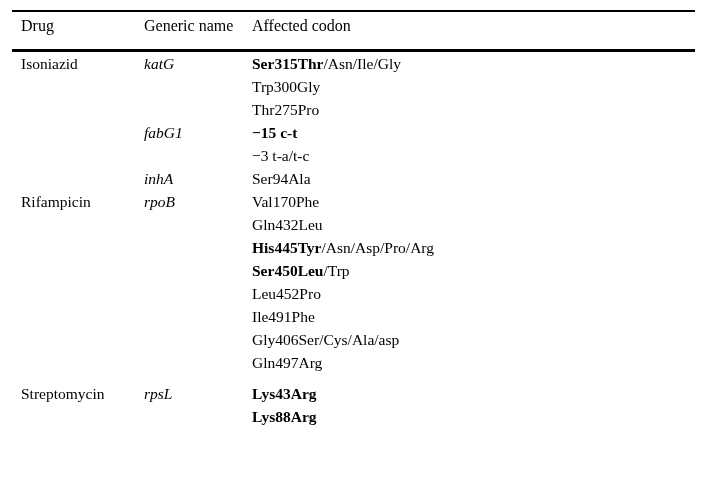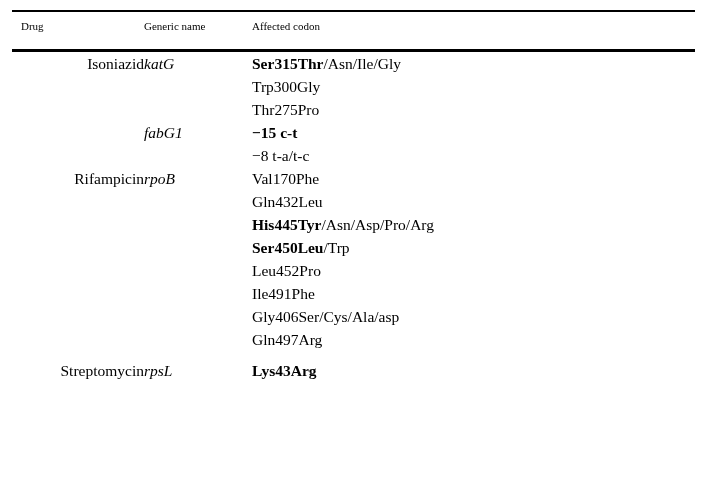--- a/index.html
+++ b/index.html
@@ -51,34 +51,34 @@
     text-align: left;
     vertical-align: baseline;
     font-weight: normal;
     white-space: nowrap;
   }
 
   
   .header-row th {
     height: 37px;
     line-height: 28px;
-    font-size: 11px;
+    font-size: 16px;
     font-weight: normal;
   }
   .header-row th.c-drug  { padding-left: 9px; }
   .header-row th.c-gene  { padding-left: 0px; }
   .header-row th.c-codon { padding-left: 0px; }
 
   
   .body-row td {
     height: 23px;
     line-height: 23px;
     font-size: 15.5px;
   }
-  .body-row td.c-drug  { padding-left: 9px; text-align: right; }
+  .body-row td.c-drug  { padding-left: 9px; }
   .body-row td.c-gene  { padding-left: 0px; font-style: italic; }
   .body-row td.c-codon { padding-left: 0px; }
 
   .body-row.gap-before td {
     padding-top: 8px;
     font-family: Liberation Serif, serif;
   }
 
   .seg-bold   { font-weight: bold; }
   .seg-normal { font-weight: normal; }
@@ -132,21 +132,26 @@
           <td class="c-codon"><span class="seg-normal">Thr275Pro</span></td>
         </tr>
         <tr class="body-row">
           <td class="c-drug"></td>
           <td class="c-gene">fabG1</td>
           <td class="c-codon"><span class="seg-bold">−15 c-t</span></td>
         </tr>
         <tr class="body-row">
           <td class="c-drug"></td>
           <td class="c-gene"></td>
-          <td class="c-codon"><span class="seg-normal">−8 t-a/t-c</span></td>
+          <td class="c-codon"><span class="seg-normal">−3 t-a/t-c</span></td>
+        </tr>
+        <tr class="body-row">
+          <td class="c-drug"></td>
+          <td class="c-gene">inhA</td>
+          <td class="c-codon"><span class="seg-normal">Ser94Ala</span></td>
         </tr>
         <tr class="body-row">
           <td class="c-drug">Rifampicin</td>
           <td class="c-gene">rpoB</td>
           <td class="c-codon"><span class="seg-normal">Val170Phe</span></td>
         </tr>
         <tr class="body-row">
           <td class="c-drug"></td>
           <td class="c-gene"></td>
           <td class="c-codon"><span class="seg-normal">Gln432Leu</span></td>
@@ -179,18 +184,23 @@
         <tr class="body-row">
           <td class="c-drug"></td>
           <td class="c-gene"></td>
           <td class="c-codon"><span class="seg-normal">Gln497Arg</span></td>
         </tr>
         <tr class="body-row gap-before">
           <td class="c-drug">Streptomycin</td>
           <td class="c-gene">rpsL</td>
           <td class="c-codon"><span class="seg-bold">Lys43Arg</span></td>
         </tr>
+        <tr class="body-row">
+          <td class="c-drug"></td>
+          <td class="c-gene"></td>
+          <td class="c-codon"><span class="seg-bold">Lys88Arg</span></td>
+        </tr>
       </tbody>
   </table>
 
   <div class="spacer-bottom"></div>
 
 </div>
 
 </body></html>

